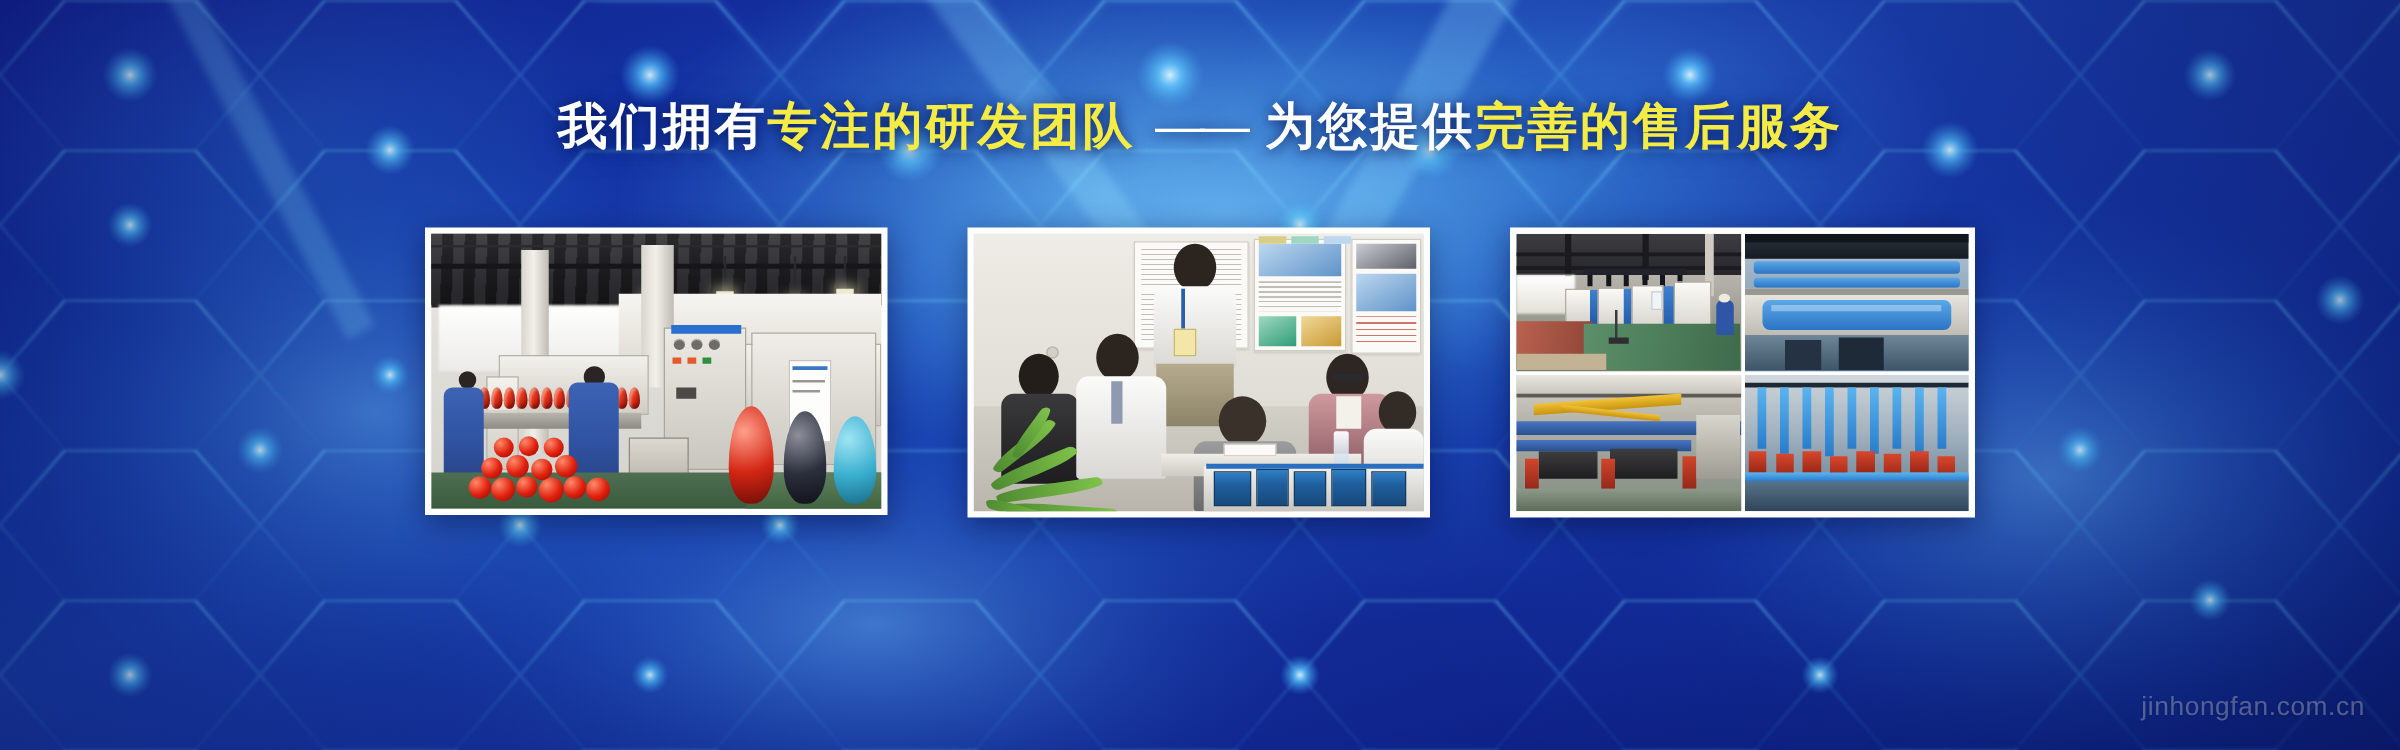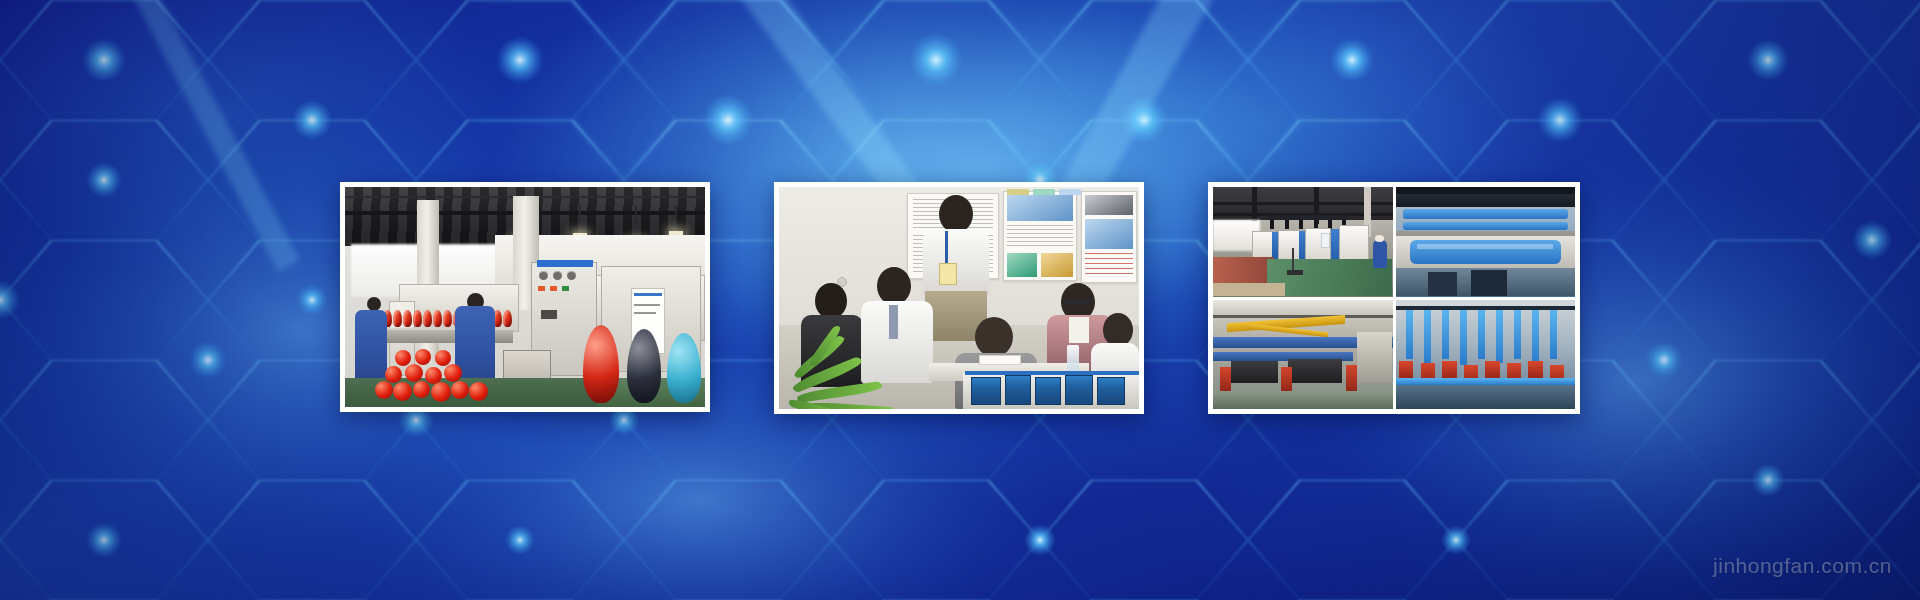--- a/index.html
+++ b/index.html
@@ -304,20 +304,23 @@
         <path d="M760 -40 L1000 300 L980 320 L720 -30 Z" fill="#7fd1ff"></path>
         <path d="M1180 -40 L1000 300 L1030 315 L1230 -30 Z" fill="#7fd1ff"></path>
         <path d="M140 -40 L300 260 L278 272 L118 -32 Z" fill="#6fc4f8"></path>
       </g>
     </svg>
   </div>
 
   <div class="glow-wash"></div>
   <div class="vignette"></div>
 
+  <h1 class="headline">
+    <span class="w">我们拥有</span><span class="y">专注的研发团队</span> <span class="dash">——</span> <span class="w">为您提供</span><span class="y">完善的售后服务</span>
+  </h1>
 
   <div class="photo-row">
 
     <figure class="photo-card p1">
       <div class="photo-frame f1">
         <div class="scene">
 
           <div class="abs roof"></div>
           <div class="abs truss" style="top:11%"></div>
           <div class="abs truss2" style="top:19%"></div>

